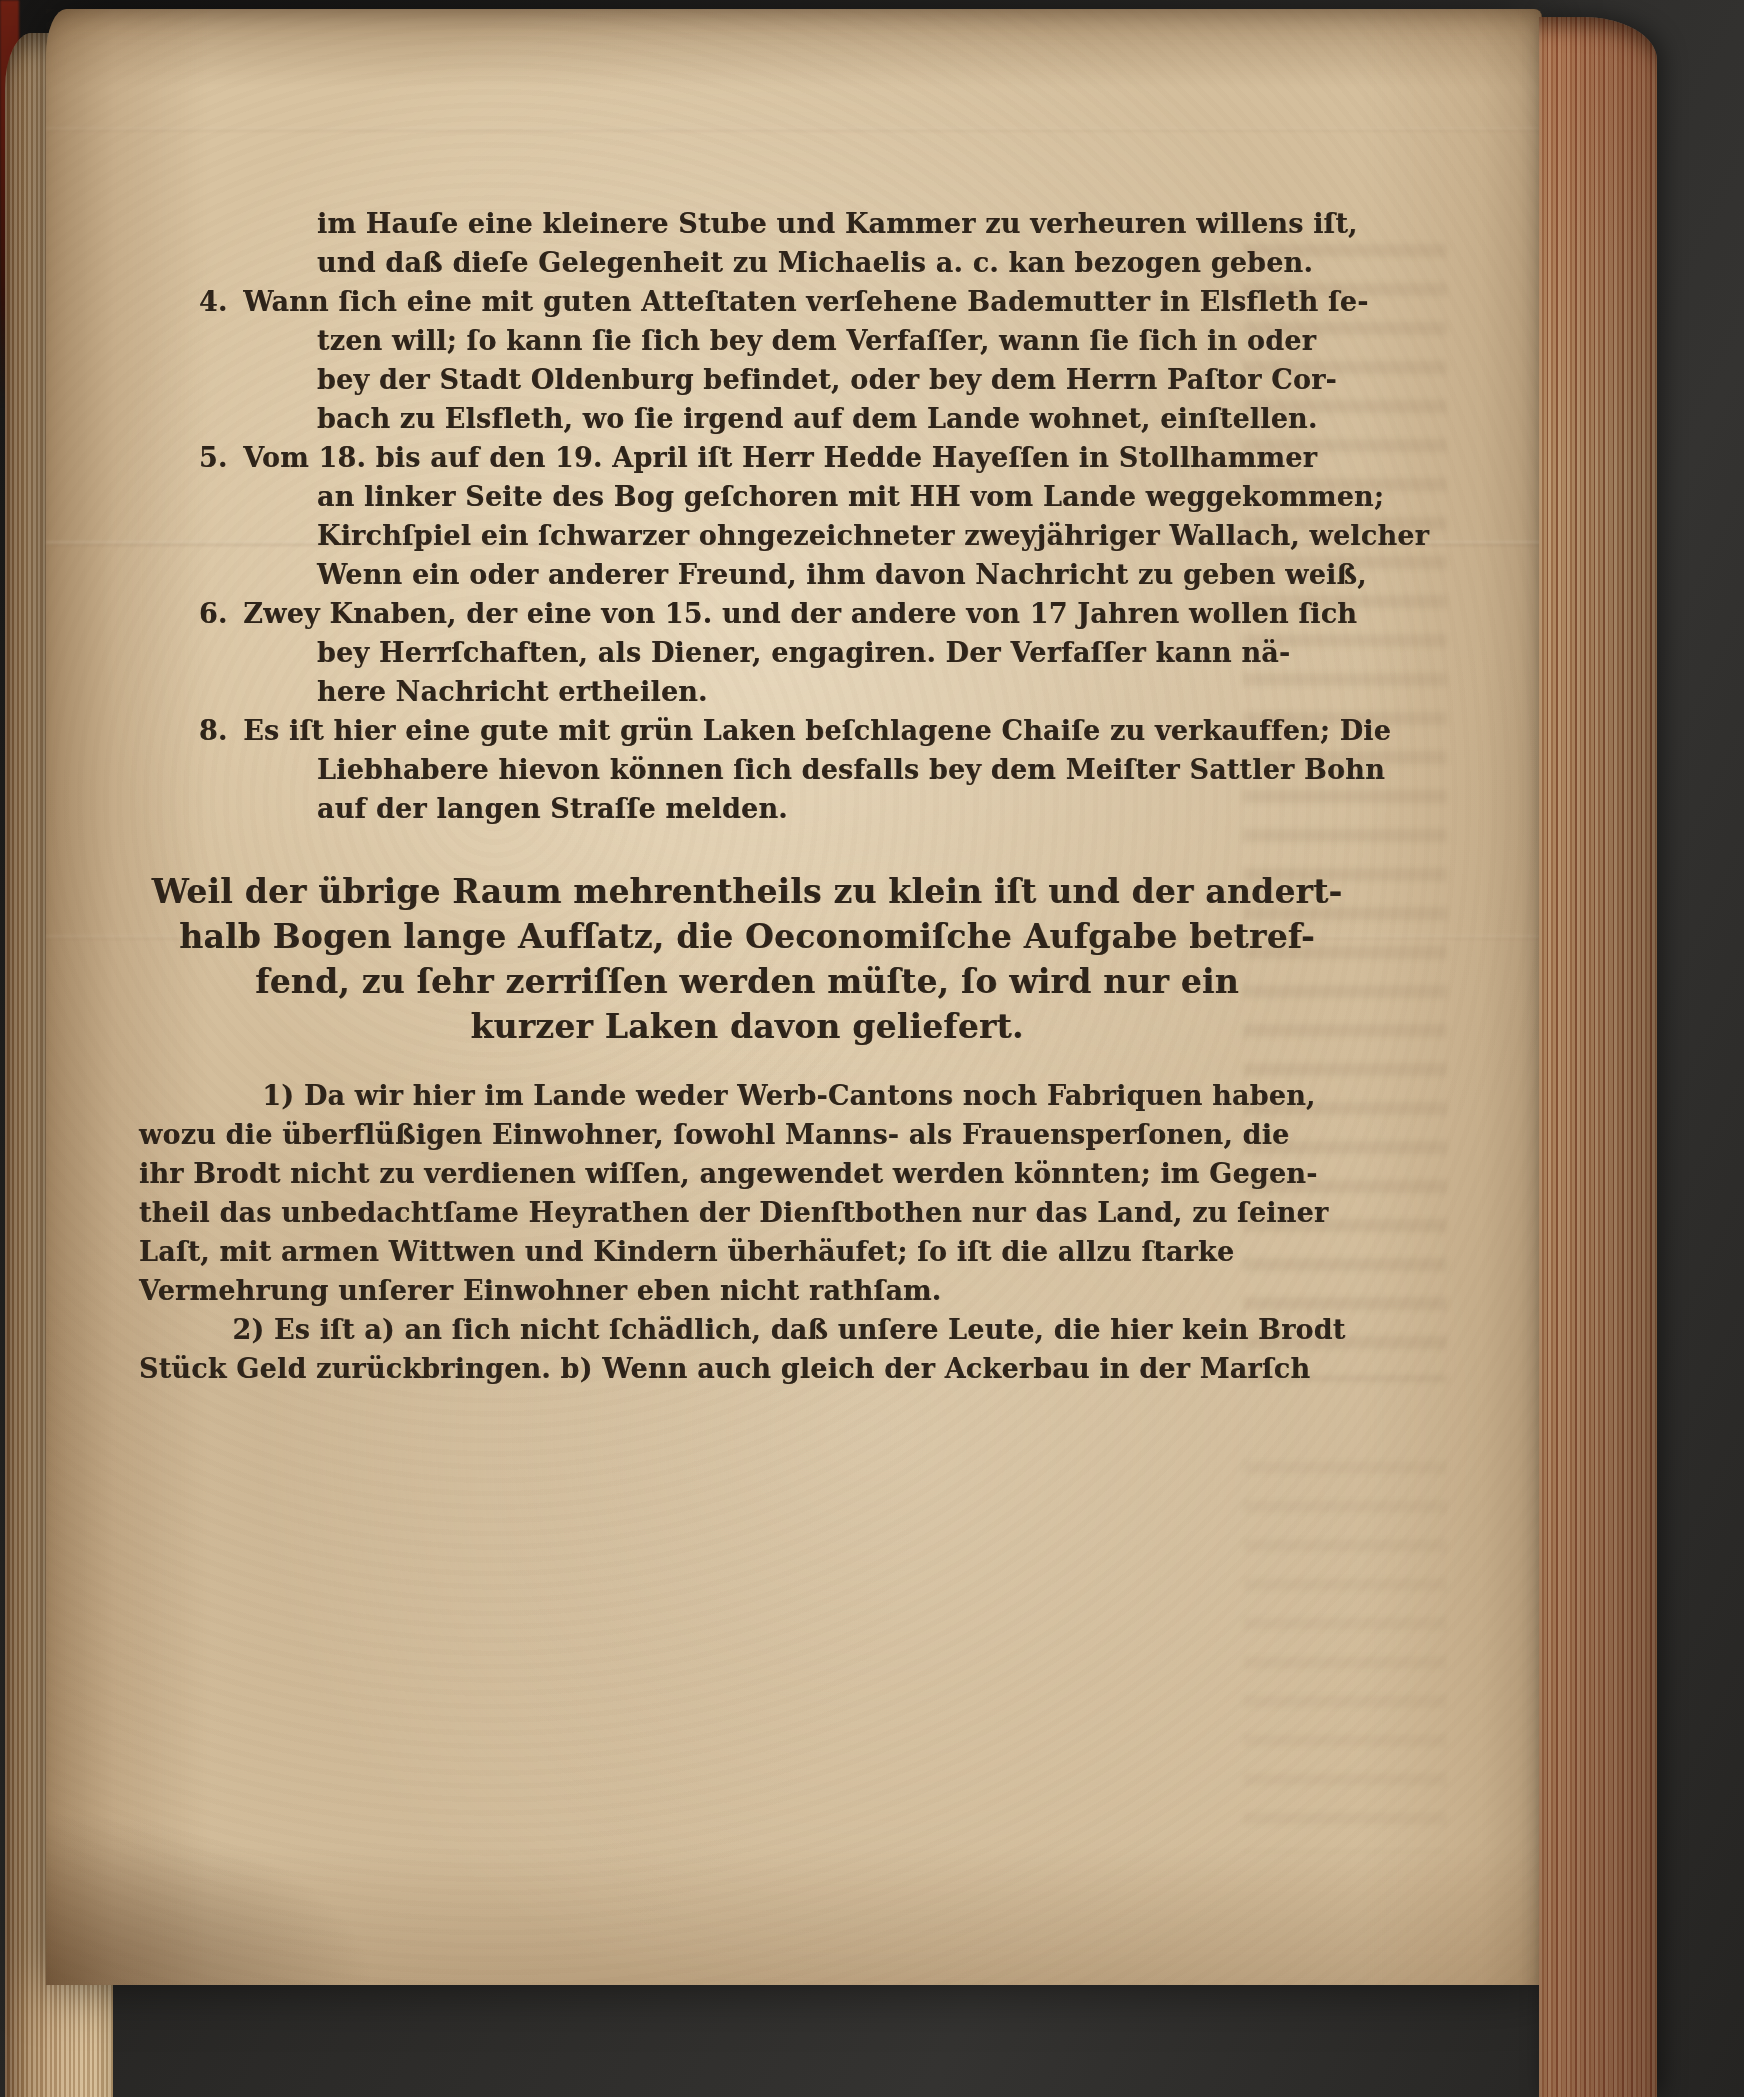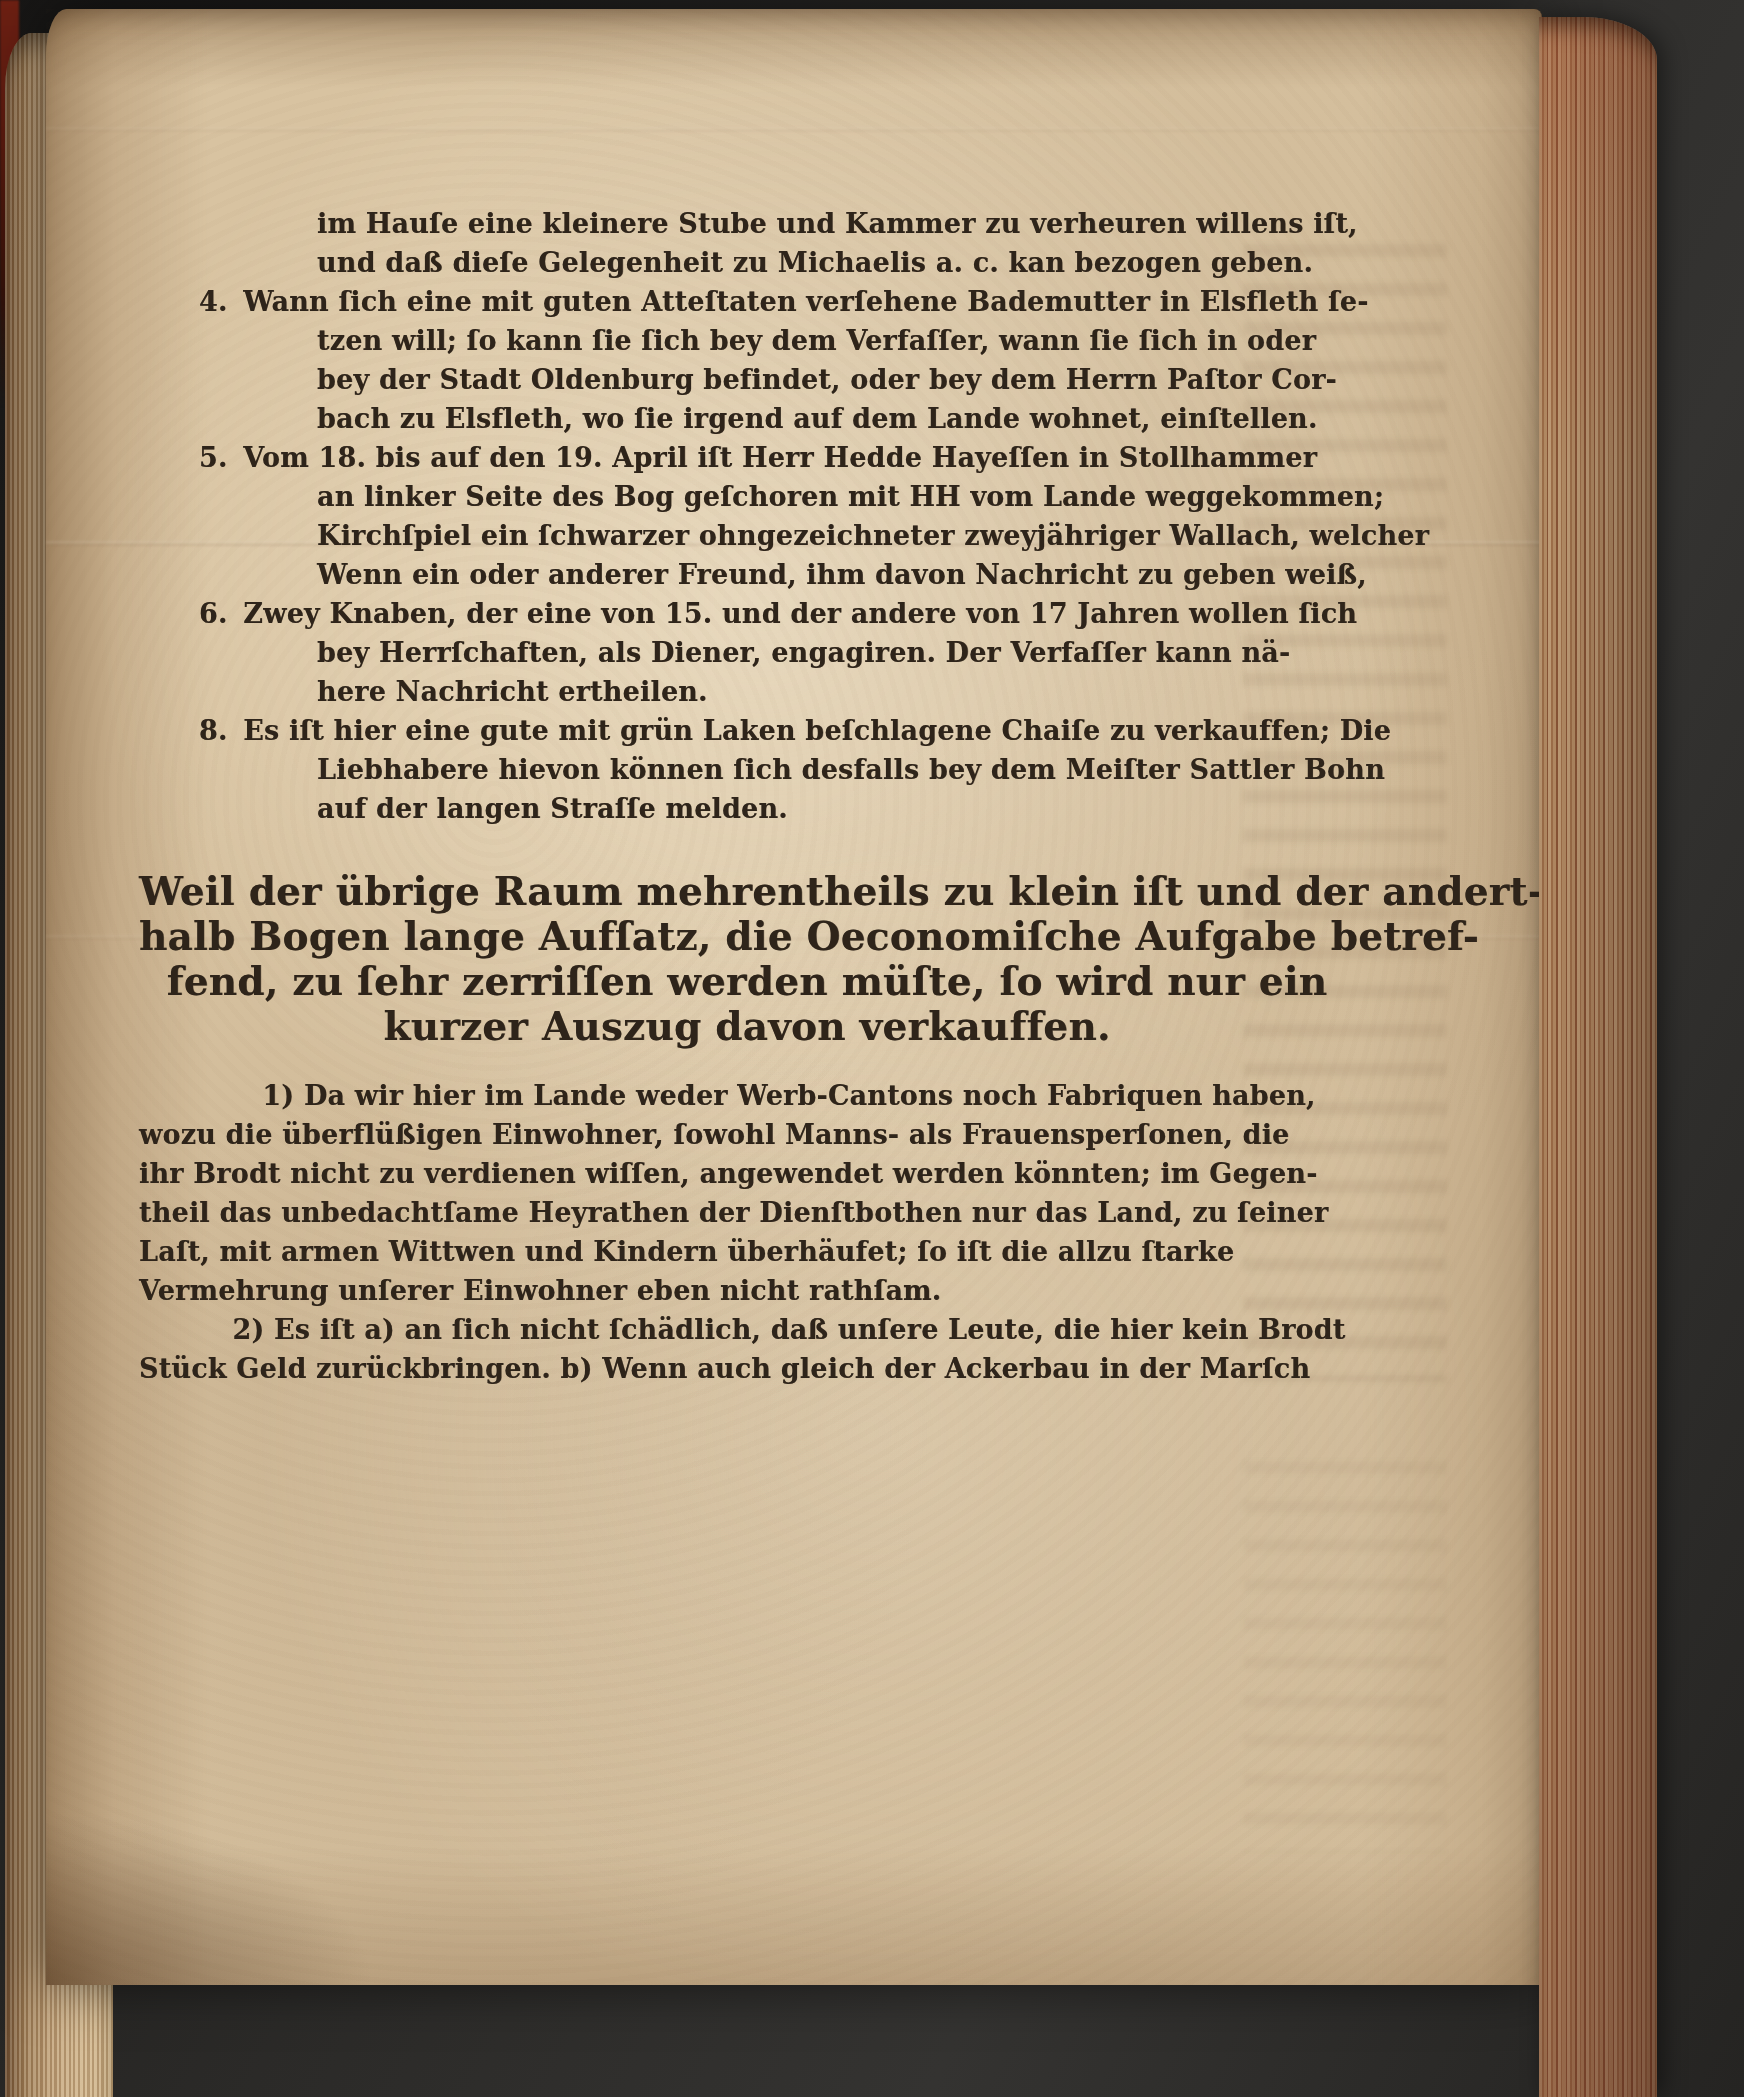--- a/index.html
+++ b/index.html
@@ -82,21 +82,21 @@
     text-shadow:0.3px 0.3px 0.5px rgba(46,32,18,.45);
   }
   .line{white-space:nowrap;}
   .cont{padding-left:178px;}
   .first{padding-left:60px;}
   .num{padding-right:15.7px;}
   .nb{padding-left:104px;}
   .pfirst{padding-left:76px;text-align:center;}
   .heading{
     margin:41px 7.8px 27px 0;text-align:center;
-    font-size:39px;line-height:45px;letter-spacing:0.2px;
+    font-size:33px;line-height:45px;letter-spacing:0.2px;
     text-shadow:0.4px 0.4px 0.6px rgba(46,32,18,.5);
   }
   .hline{white-space:nowrap;}
 </style>
 </head>
 <body>
 
 <div class="backdrop"></div>
 <div class="spine-sliver"></div>
 <div class="left-pages"></div>
@@ -142,21 +142,21 @@
     <div class="item">
       <div class="line first"><span class="num">8.</span><span>Es iſt hier eine gute mit grün Laken beſchlagene Chaiſe zu verkauffen; Die</span></div>
       <div class="line cont">Liebhabere hievon können ſich desfalls bey dem Meiſter Sattler Bohn</div>
       <div class="line cont">auf der langen Straſſe melden.</div>
     </div>
 
     <div class="heading">
       <div class="hline">Weil der übrige Raum mehrentheils zu klein iſt und der andert-</div>
       <div class="hline">halb Bogen lange Aufſatz, die Oeconomiſche Aufgabe betref-</div>
       <div class="hline">fend, zu ſehr zerriſſen werden müſte, ſo wird nur ein</div>
-      <div class="hline">kurzer Auszug davon verkauffen.</div>
+      <div class="hline">kurzer Laken davon geliefert.</div>
     </div>
 
     <div class="para">
       <div class="line pfirst">1) Da wir hier im Lande weder Werb-Cantons noch Fabriquen haben,</div>
       <div class="line">wozu die überflüßigen Einwohner, ſowohl Manns- als Frauensperſonen, die</div>
       <div class="line">ihr Brodt nicht zu verdienen wiſſen, angewendet werden könnten; im Gegen-</div>
       <div class="line">theil das unbedachtſame Heyrathen der Dienſtbothen nur das Land, zu ſeiner</div>
       <div class="line">Laſt, mit armen Wittwen und Kindern überhäufet; ſo iſt die allzu ſtarke</div>
       <div class="line">Vermehrung unſerer Einwohner eben nicht rathſam.</div>
     </div>

